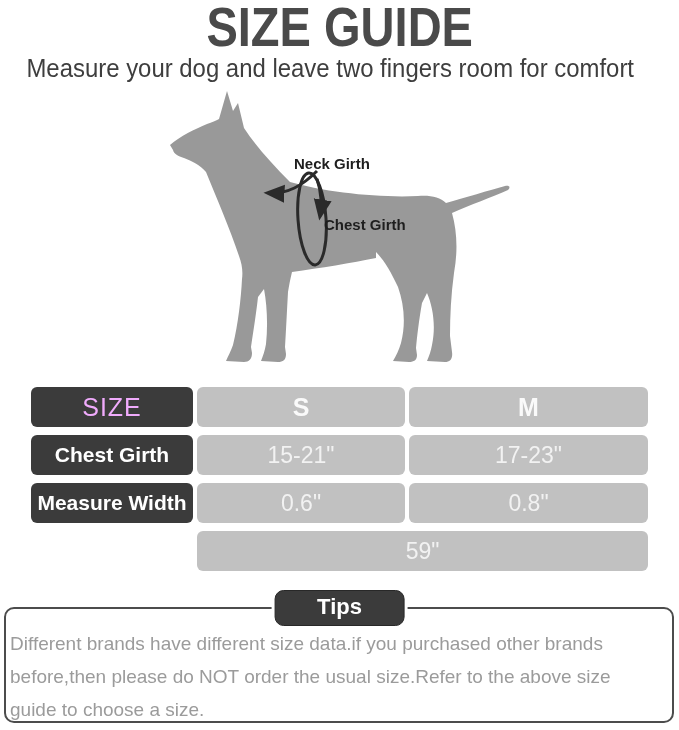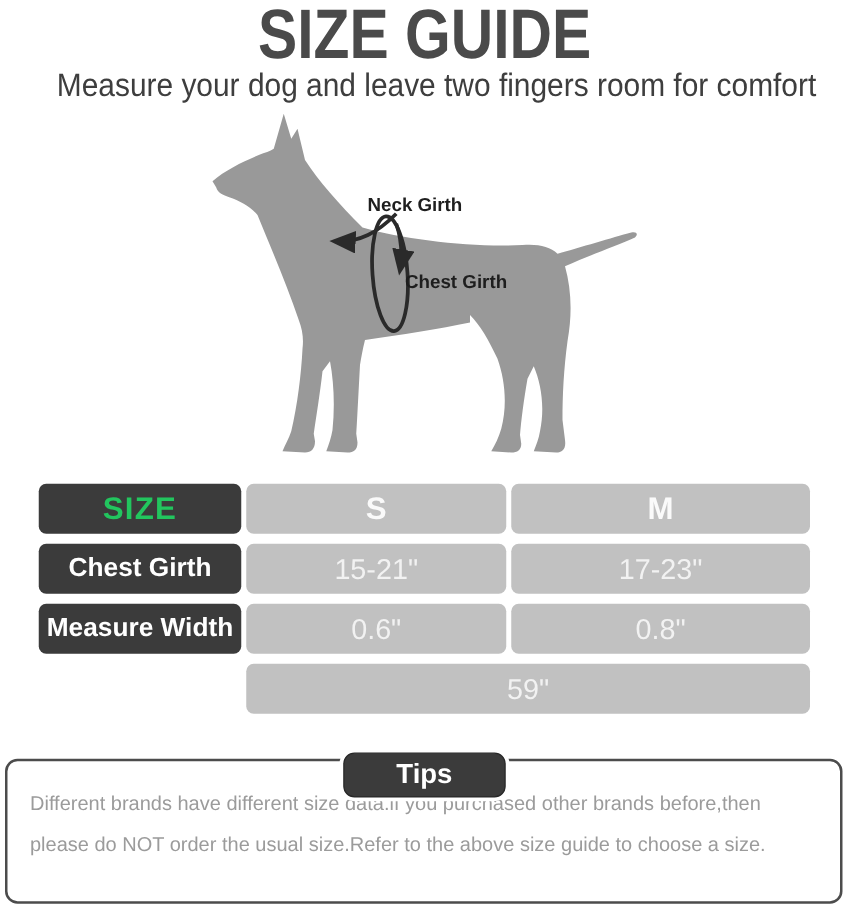--- a/index.html
+++ b/index.html
@@ -6,57 +6,57 @@
   #page{
     position:relative;width:679px;height:730px;background:#ffffff;
     font-family:"Liberation Sans", sans-serif;overflow:hidden;
   }
   
   #title-wrap{position:absolute;top:-6px;left:0;width:679px;text-align:center;}
   #title{
     display:inline-block;font-size:56px;font-weight:bold;color:#4a4a4a;
     transform:scaleX(0.84);letter-spacing:0px;white-space:nowrap;
   }
-  #subtitle-wrap{position:absolute;top:53px;left:0;width:679px;text-align:right;}
+  #subtitle-wrap{position:absolute;top:53px;left:0;width:679px;text-align:left;}
   #subtitle{
     display:inline-block;font-size:26px;color:#3e3e3e;transform:scaleX(0.92);
     white-space:nowrap;
   }
   
   #dog-svg{position:absolute;left:140px;top:88px;}
   .measure-label{font-family:"Liberation Sans",sans-serif;font-weight:bold;font-size:15px;fill:#1e1e1e;}
   
   #size-table{
     position:absolute;left:31px;top:387px;width:617px;
     display:grid;grid-template-columns:162px 208px 239px;
     column-gap:4px;row-gap:8px;grid-auto-rows:40px;
   }
   .cell{
     display:flex;align-items:center;justify-content:center;
     border-radius:6px;box-sizing:border-box;
   }
   .cell.dark{background:#3b3b3b;color:#ffffff;font-weight:bold;font-size:21px;}
-  .cell.head-dark{background:#3b3b3b;color:#22c55e;font-weight:bold;font-size:25px;letter-spacing:1px;}
+  .cell.head-dark{background:#3b3b3b;color:#f0abfc;font-weight:normal;font-size:25px;letter-spacing:1px;}
   .cell.light{background:#c1c1c1;color:#f2f2f2;font-size:23px;}
   .cell.head-light{background:#c1c1c1;color:#fafafa;font-weight:bold;font-size:25px;}
   .cell.span2{grid-column:2 / 4;}
   
   #tips-box{
     position:absolute;left:4px;top:607px;width:670px;height:116px;
     border:2px solid #4c4c4c;border-radius:10px;box-sizing:border-box;
   }
   #tips-body{
-    position:absolute;left:24px;right:26px;top:627px;
-    font-size:16px;line-height:33px;color:#9b9b9b;
+    position:absolute;left:10px;right:26px;top:627px;
+    font-size:19px;line-height:33px;color:#9b9b9b;
   }
   #tips-button{
     position:absolute;left:50%;top:590px;transform:translateX(-50%);
     background:#3b3b3b;color:#ffffff;font-weight:bold;font-size:22px;
     padding:3px 42px 5px 42px;border-radius:9px;border:1px solid #282828;
-    box-shadow:0 0 0 3px #ffffff;z-index:2;margin-top:12px;
+    box-shadow:0 0 0 3px #ffffff;z-index:2;
   }
 </style>
 </head>
 <body>
 
 <div id="page">
 
   <div id="title-wrap">
     <span id="title">SIZE GUIDE</span>
   </div>

